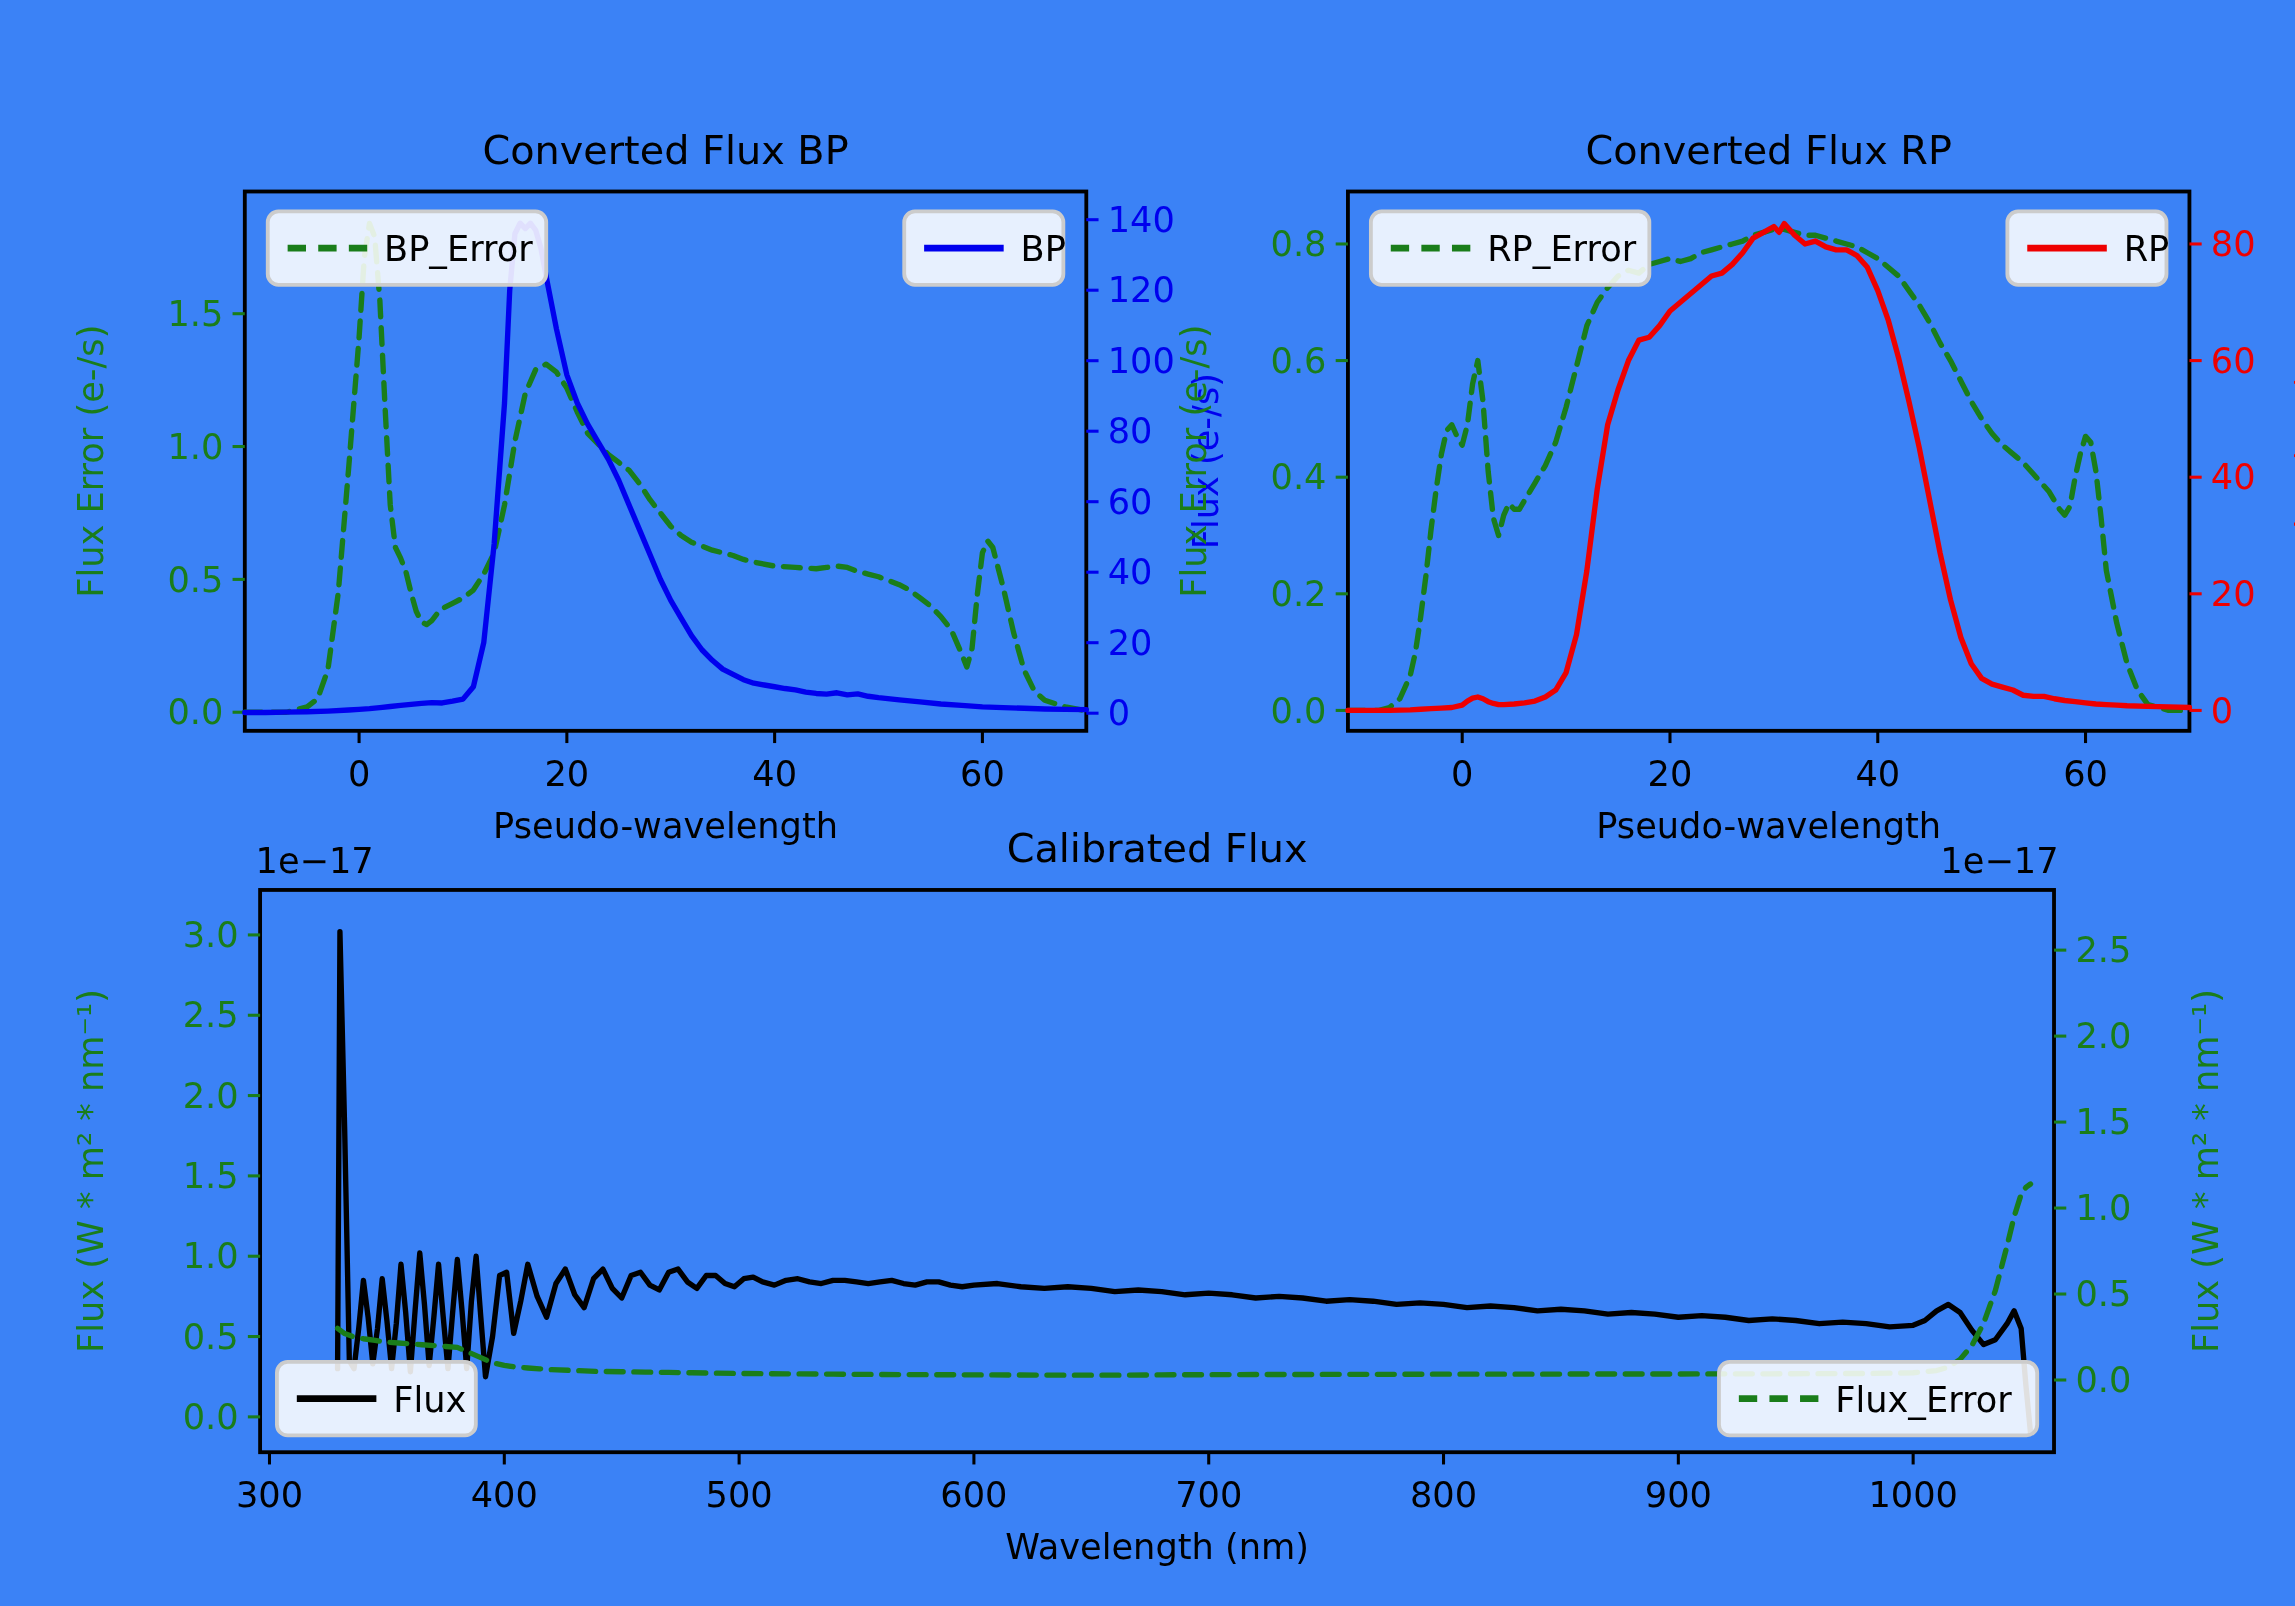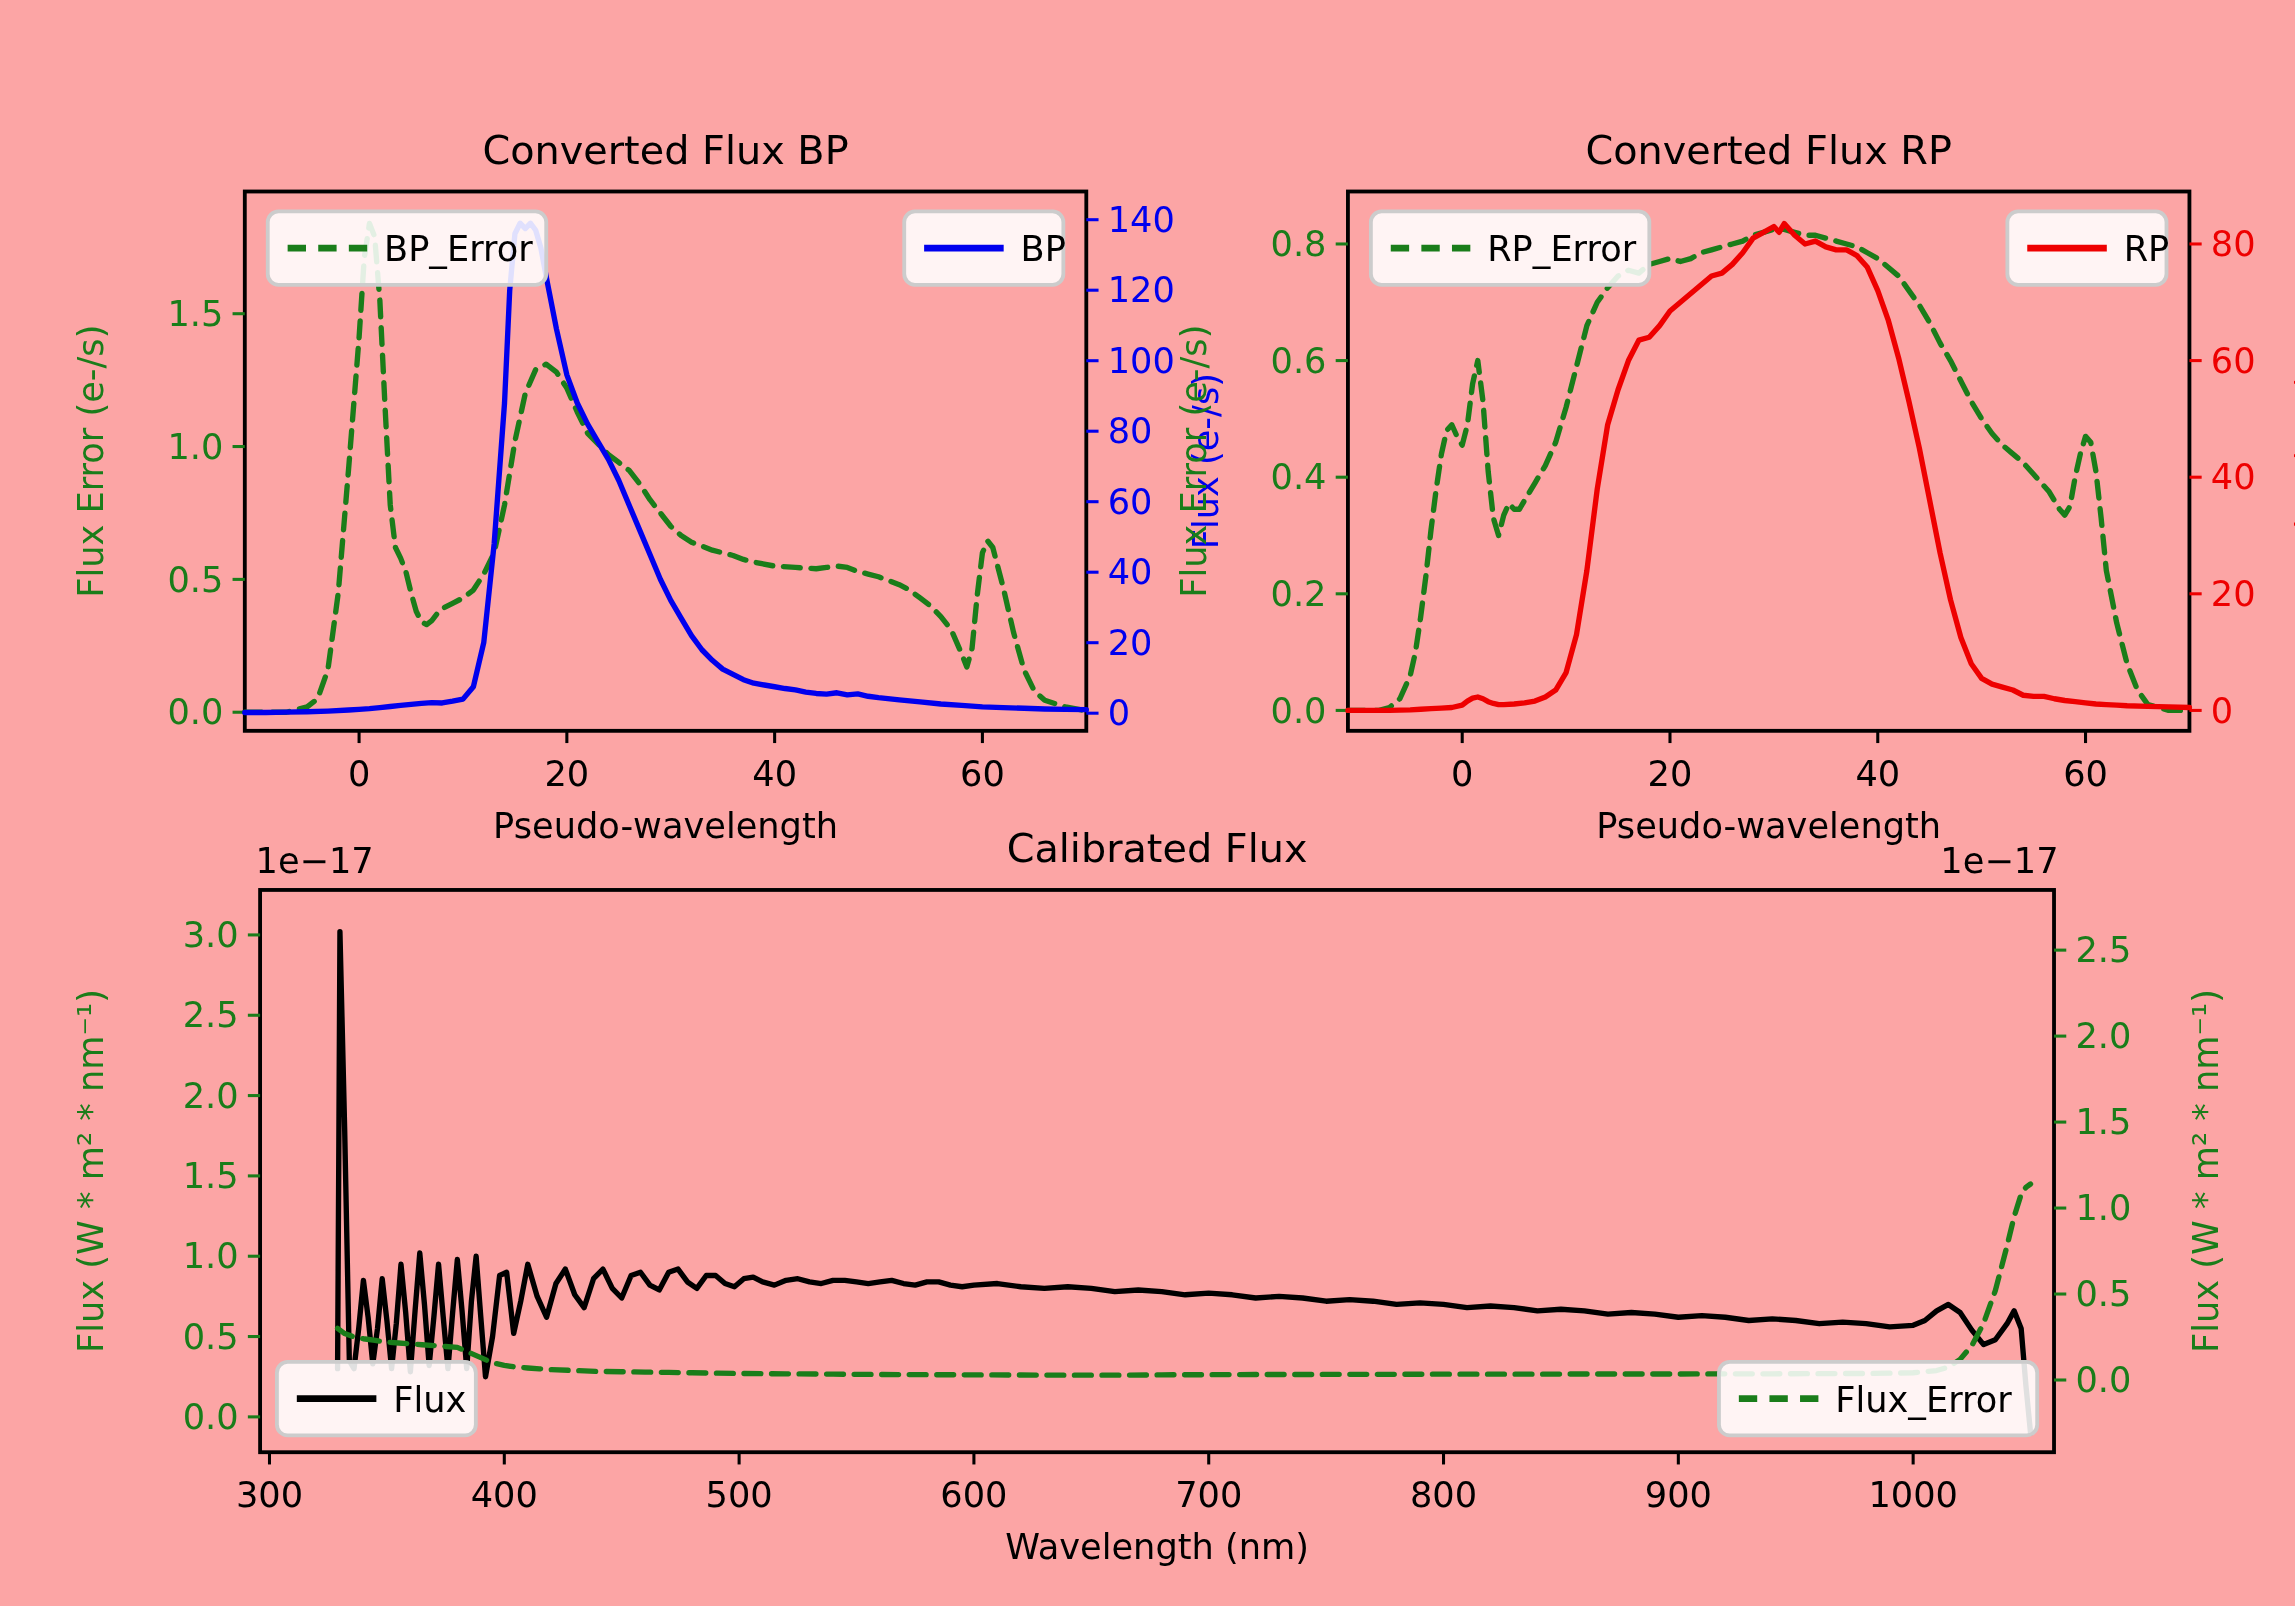--- a/index.html
+++ b/index.html
@@ -1,17 +1,17 @@
 <!DOCTYPE html>
 <html style="font-size:12.2px"><head>
 <meta charset="utf-8">
 <style>
   html,body{margin:0;padding:0;background:#ffffff;}
   body{width:2295px;height:1607px;font-family:"DejaVu Sans",sans-serif;overflow:hidden;}
-  #figure{position:relative;width:2295px;height:1607px;background:#fca5a5;}
+  #figure{position:relative;width:2295px;height:1607px;background:#3b82f6;}
   svg{display:block;}
   .ticklabel{font-family:"DejaVu Sans",sans-serif;font-size:46px;}
   .axislabel{font-family:"DejaVu Sans",sans-serif;font-size:46px;}
   .title{font-family:"DejaVu Sans",sans-serif;font-size:52px;fill:#000000;}
   .offsettext{font-family:"DejaVu Sans",sans-serif;font-size:46px;fill:#000000;}
   .legendtext{font-family:"DejaVu Sans",sans-serif;font-size:46px;fill:#000000;}
   .series-line{fill:none;stroke-linecap:round;stroke-linejoin:round;}
 </style>
 </head>
 <body>

